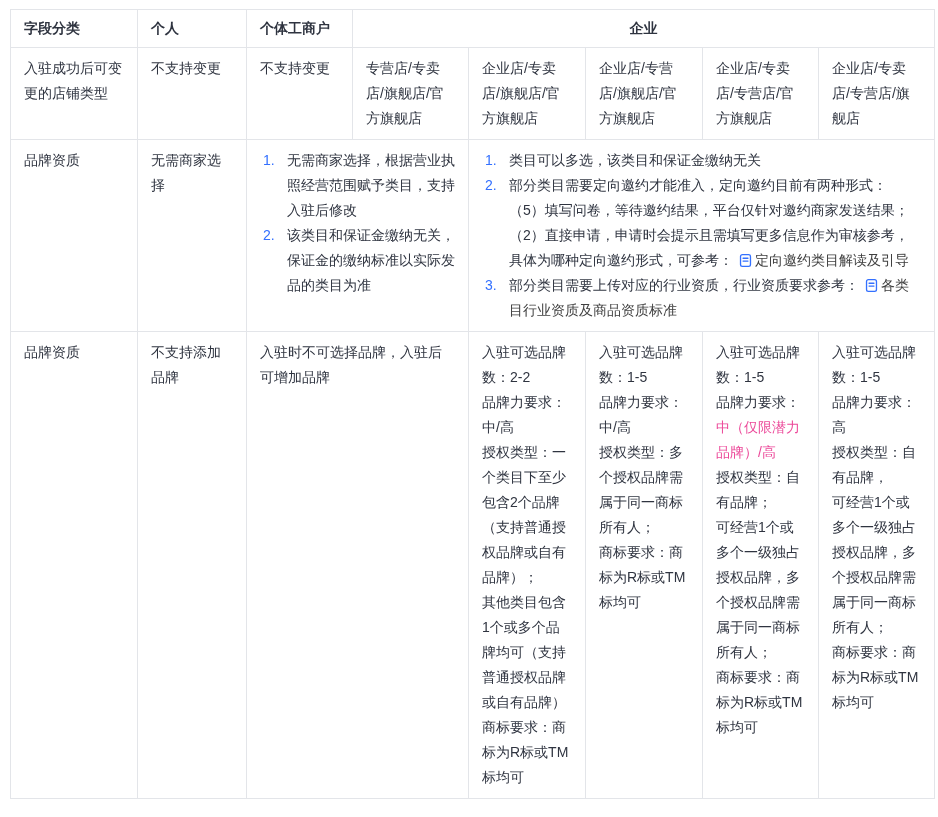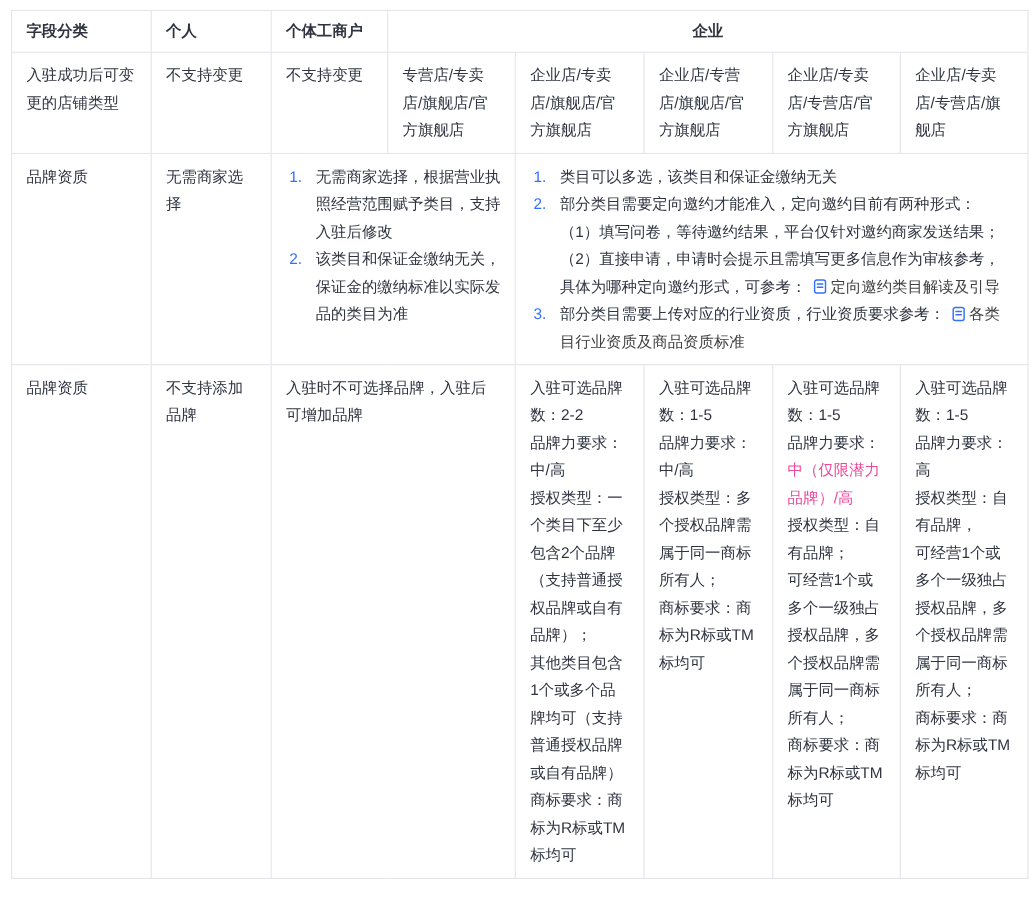--- a/index.html
+++ b/index.html
@@ -56,21 +56,21 @@
         <td>无需商家选择</td>
         <td colspan="2">
           <ol class="olist">
               <li><span class="num">1.</span><span>无需商家选择，根据营业执照经营范围赋予类目，支持入驻后修改</span></li>
               <li><span class="num">2.</span><span>该类目和保证金缴纳无关，保证金的缴纳标准以实际发品的类目为准</span></li>
             </ol>
         </td>
         <td colspan="4">
           <ol class="olist">
               <li><span class="num">1.</span><span>类目可以多选，该类目和保证金缴纳无关</span></li>
-              <li><span class="num">2.</span><span>部分类目需要定向邀约才能准入，定向邀约目前有两种形式：（1）填写问卷，等待邀约结果，平台仅针对邀约商家发送结果；（2）直接申请，申请时会提示且需填写更多信息作为审核参考，具体为哪种定向邀约形式，可参考：</span><a class="doclink" href="#"><svg width="15" height="15" viewBox="0 0 16 16">
+              <li><span class="num">2.</span><span>部分类目需要定向邀约才能准入，定向邀约目前有两种形式：（5）填写问卷，等待邀约结果，平台仅针对邀约商家发送结果；（2）直接申请，申请时会提示且需填写更多信息作为审核参考，具体为哪种定向邀约形式，可参考：</span><a class="doclink" href="#"><svg width="15" height="15" viewBox="0 0 16 16">
                     <rect x="2.7" y="1.7" width="10.6" height="12.6" rx="2" fill="none" stroke="#3370ff" stroke-width="1.4"></rect>
                     <line x1="5.4" y1="5.6" x2="10.6" y2="5.6" stroke="#3370ff" stroke-width="1.4" stroke-linecap="round"></line>
                     <line x1="5.4" y1="8.6" x2="10.6" y2="8.6" stroke="#3370ff" stroke-width="1.4" stroke-linecap="round"></line>
                   </svg><span>定向邀约类目解读及引导</span></a></li>
               <li><span class="num">3.</span><span>部分类目需要上传对应的行业资质，行业资质要求参考：</span><a class="doclink" href="#"><svg width="15" height="15" viewBox="0 0 16 16">
                     <rect x="2.7" y="1.7" width="10.6" height="12.6" rx="2" fill="none" stroke="#3370ff" stroke-width="1.4"></rect>
                     <line x1="5.4" y1="5.6" x2="10.6" y2="5.6" stroke="#3370ff" stroke-width="1.4" stroke-linecap="round"></line>
                     <line x1="5.4" y1="8.6" x2="10.6" y2="8.6" stroke="#3370ff" stroke-width="1.4" stroke-linecap="round"></line>
                   </svg><span>各类目行业资质及商品资质标准</span></a></li>
             </ol>

